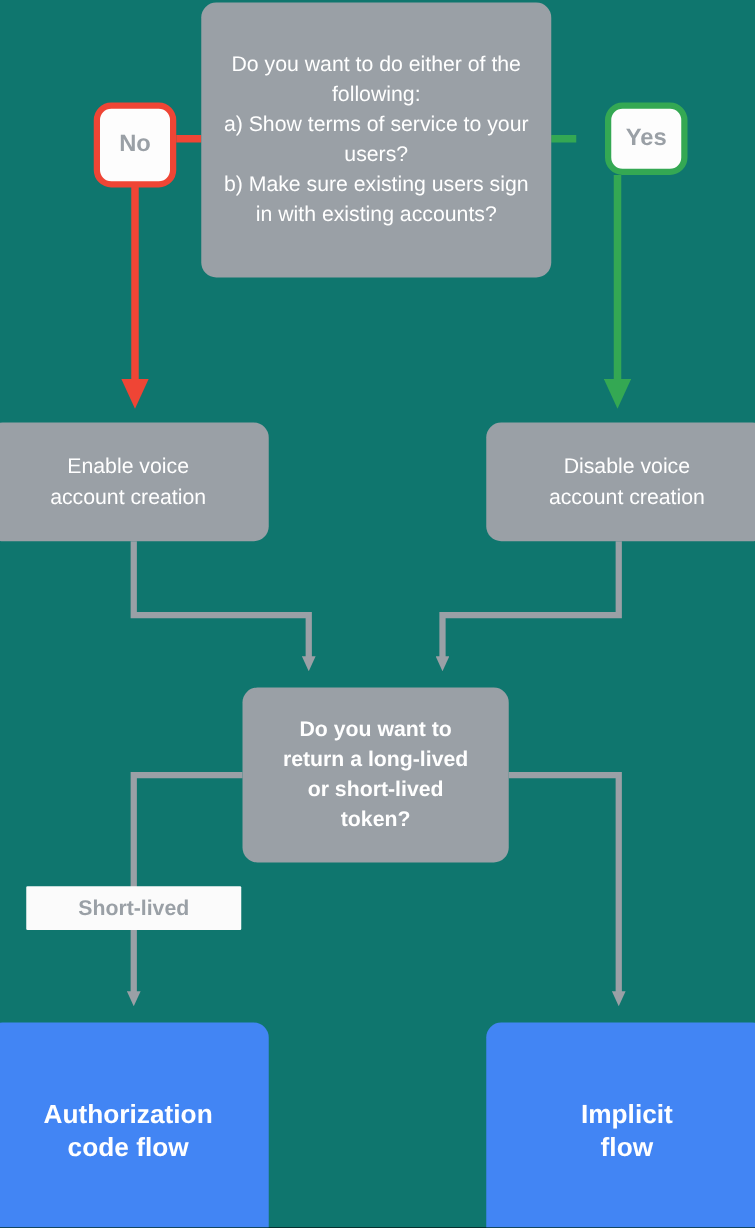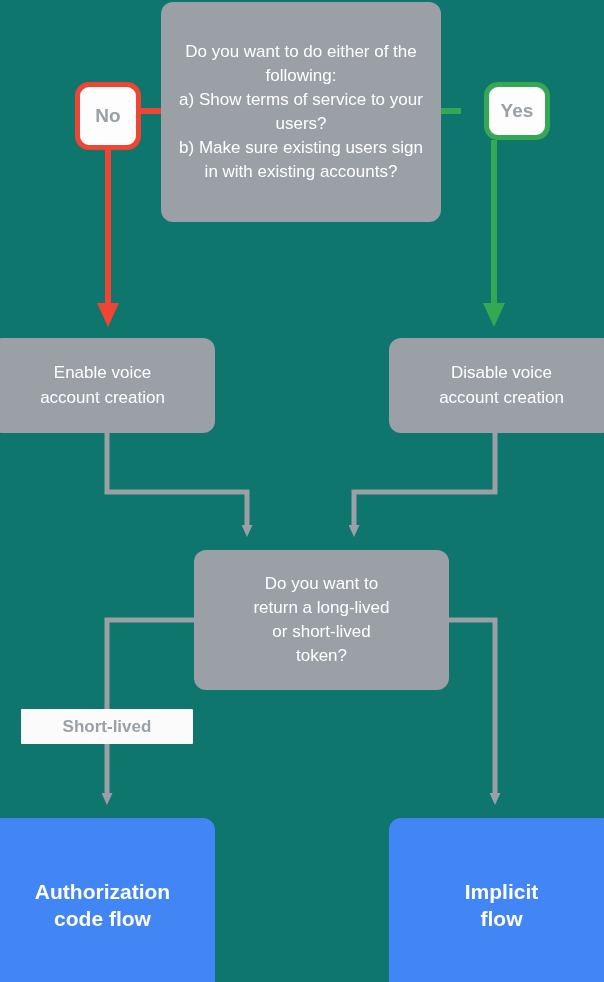--- a/index.html
+++ b/index.html
@@ -68,21 +68,21 @@
   }
   
   #decision-1 { left: 161px; top: 2px;  width: 280px; height: 220px; }
   
   #badge-no   { left: 75px;  top: 82px;  width: 66px; height: 68px; }
   #badge-yes  { left: 484px; top: 82px;  width: 66px; height: 58px; }
   
   #box-enable  { left: -10px; top: 338px; width: 225px; height: 95px; }
   #box-disable { left: 389px; top: 338px; width: 225px; height: 95px; }
   
-  #decision-2 { left: 194px; top: 550px; width: 255px; height: 140px; }
+  #decision-2 { left: 194px; top: 550px; width: 213px; height: 140px; font-weight: bold; }
   
   #chip-short { left: 21px;  top: 709px; width: 172px; height: 35px; text-align: right; }
   #chip-long  { left: 409px; top: 709px; width: 172px; height: 35px; }
   
   #flow-auth     { left: -10px; top: 818px; width: 225px; height: 175px; }
   #flow-implicit { left: 389px; top: 818px; width: 225px; height: 175px; }
 </style>
 </head>
 <body>
 

